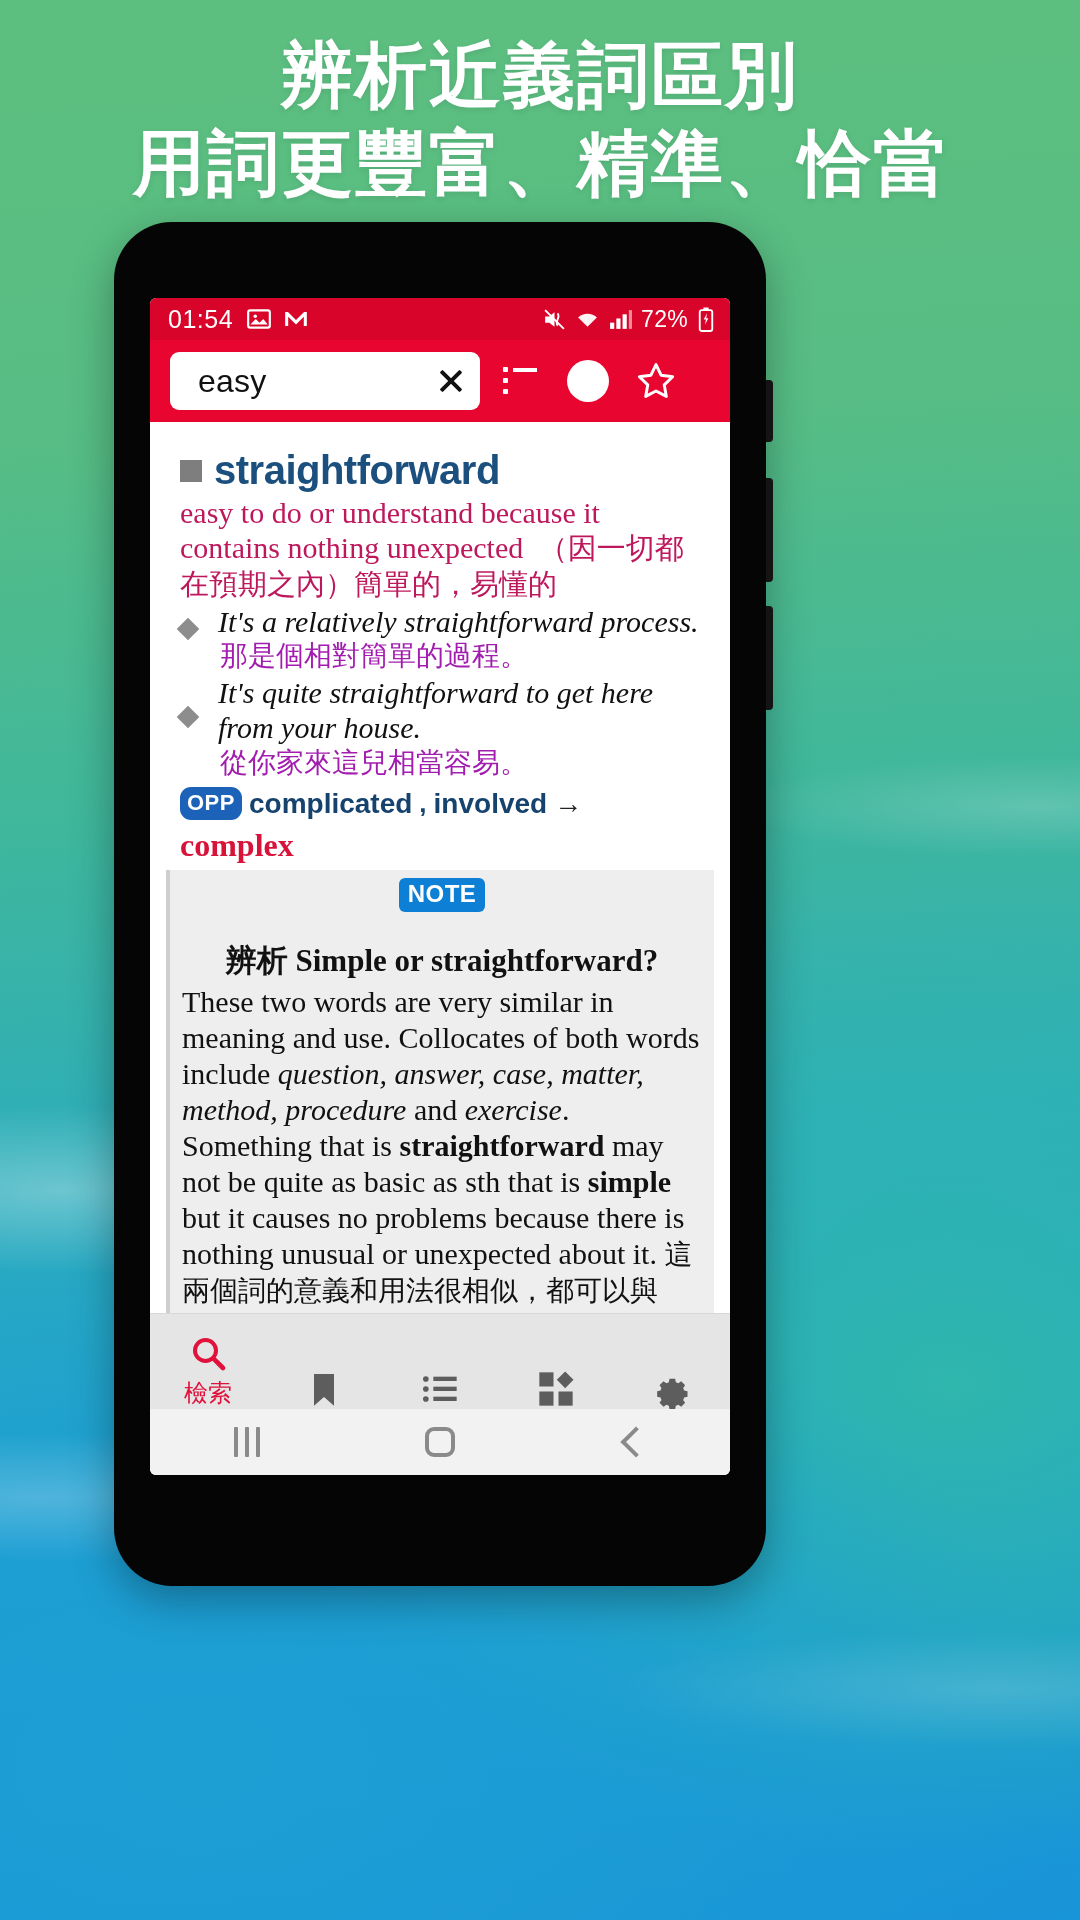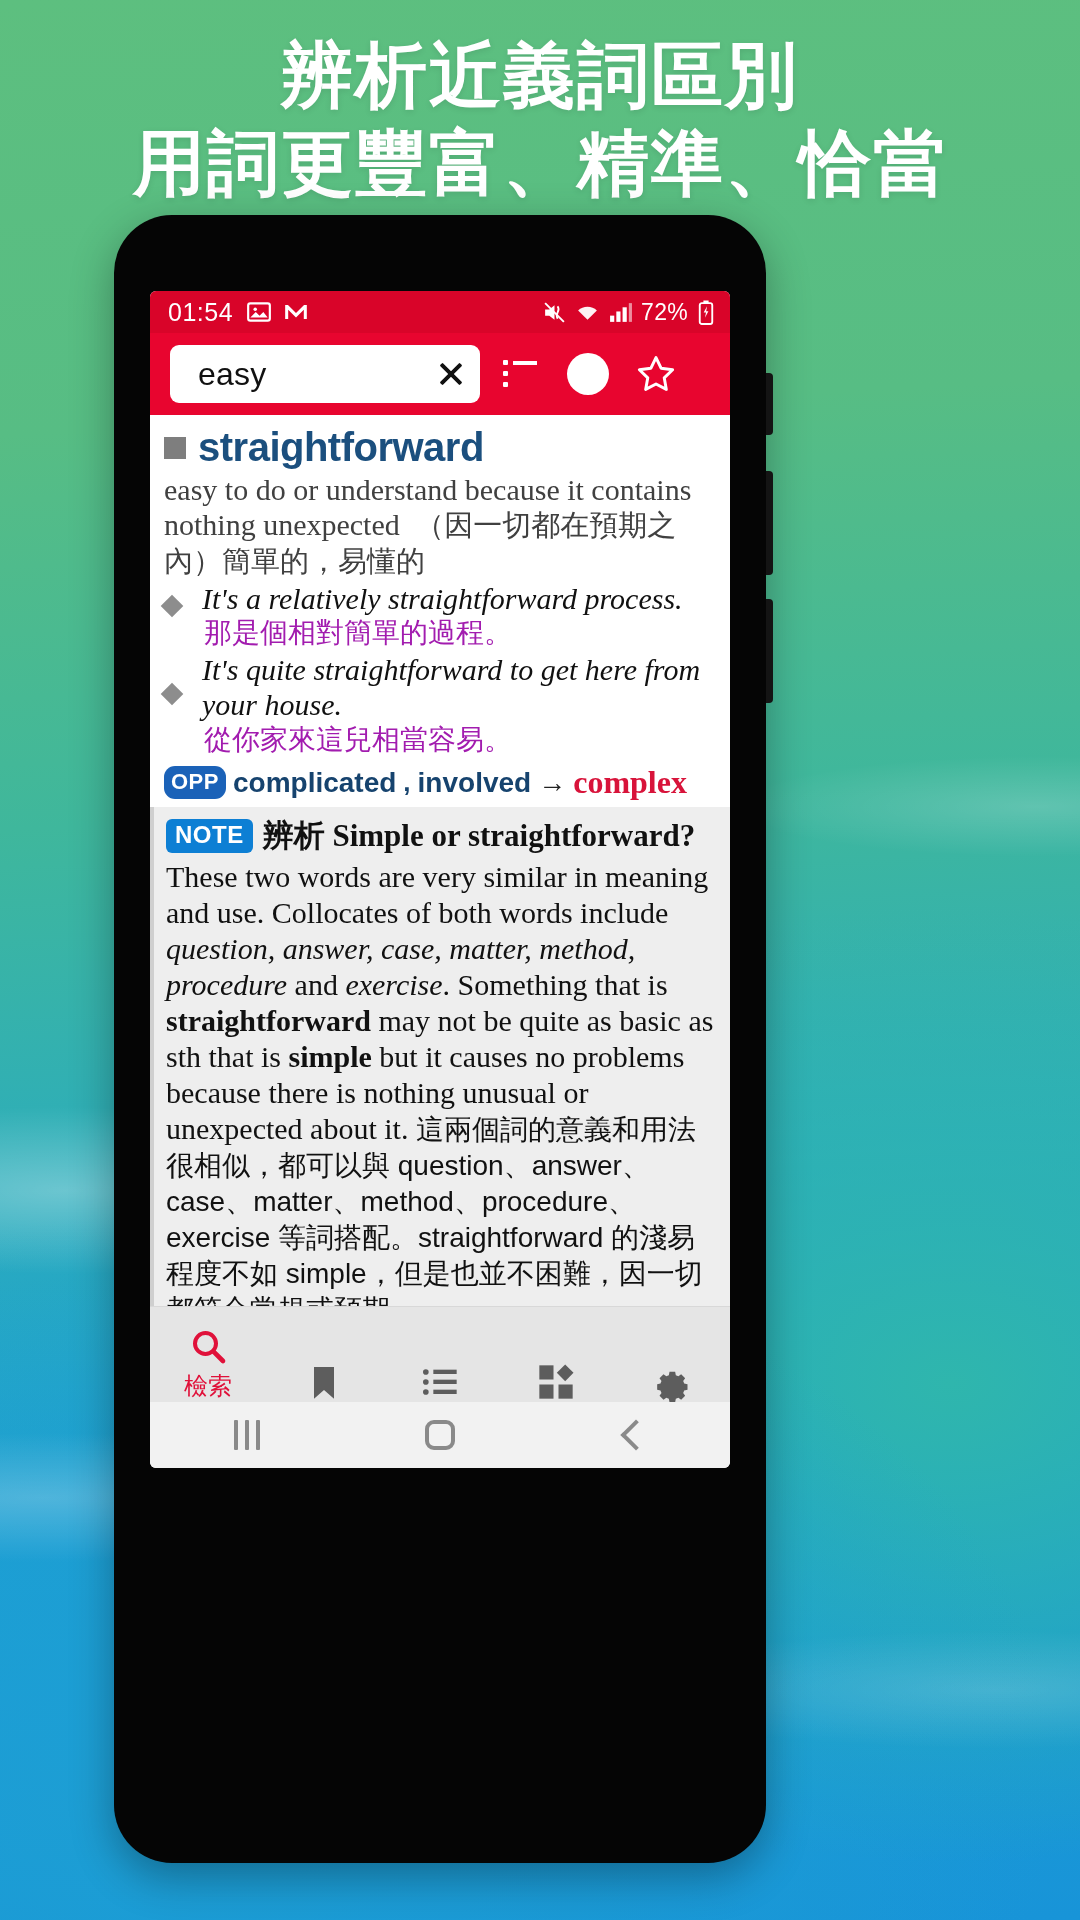--- a/index.html
+++ b/index.html
@@ -37,22 +37,22 @@
     letter-spacing: 2px;
     text-shadow: 0 2px 6px rgba(0,0,0,.10);
     z-index: 5;
   }
   #headline .l1 { font-size: 72px; line-height: 1.22; display: block; }
   #headline .l2 { font-size: 72px; line-height: 1.22; display: block; }
 
   
   #phone {
     position: absolute;
-    left: 114px; top: 215px;
-    width: 652px; height: 1648px;
+    left: 114px; top: 222px;
+    width: 652px; height: 1364px;
     background: #050505;
     border-radius: 58px;
     box-shadow: 0 14px 44px rgba(0,0,0,.32);
     z-index: 6;
   }
   .side-btn {
     position: absolute; right: -7px; width: 7px;
     background: #141414; border-radius: 0 4px 4px 0;
   }
   .sb1 { top: 158px; height: 62px; }
@@ -124,35 +124,35 @@
   }
   .listicon i:nth-of-type(1) { top: -1px; }
   .listicon i:nth-of-type(2) { top: 10px; }
   .listicon i:nth-of-type(3) { top: 21px; }
 
   .circlebtn { width: 42px; height: 42px; border-radius: 50%; background: #fff; }
 
   
   #content {
     flex: 1 1 auto; overflow: hidden; background: #fff;
-    padding: 0; position: relative;
+    padding: 16px; position: relative;
   }
   .entry { padding: 10px 12px 0 14px; }
   .headword {
     display: flex; align-items: center; gap: 12px;
     margin-bottom: 2px;
   }
   .hw-sq { width: 22px; height: 22px; background: #7e7e7e; flex: 0 0 auto; }
   .hw-text {
     font-family: "Liberation Sans", sans-serif;
     font-size: 40px; font-weight: bold; color: #1b4f7e; letter-spacing: -.5px;
   }
   .defn {
     font-family: "Liberation Serif", serif;
-    font-size: 30px; line-height: 1.17; color: #404040;
+    font-size: 30px; line-height: 1.17; color: #be185d;
     margin-bottom: 1px;
   }
   .defn .cn { font-family: "Liberation Sans", sans-serif; font-size: 29px; }
 
   .exline {
     display: flex; gap: 22px; align-items: center;
     margin-top: 2px;
   }
   .dia {
     flex: 0 0 auto; width: 16px; height: 16px; background: #8d8d8d;
@@ -186,21 +186,21 @@
   .opp-red {
     font-family: "Liberation Serif", serif; font-weight: bold;
     font-size: 32px; color: #d8133a;
   }
 
   
   .notebox {
     background: #eeeeee; border-left: 4px solid #cfcfcf;
     padding: 8px 12px 12px 12px; margin: 4px 0 0 0;
   }
-  .note-head { display: flex; align-items: center; gap: 10px; margin-bottom: 2px; }
+  .note-head { display: flex; align-items: center; gap: 28px; margin-bottom: 2px; flex-direction: column; }
   .badge-note {
     background: #0d7fd4; color: #fff; font-weight: bold;
     font-size: 24px; padding: 2px 9px 4px; border-radius: 6px;
     letter-spacing: .5px;
   }
   .note-title {
     font-family: "Liberation Serif", serif; font-weight: bold;
     font-size: 31px; color: #111;
   }
   .note-title .cn { font-family: "Liberation Sans", sans-serif; }

